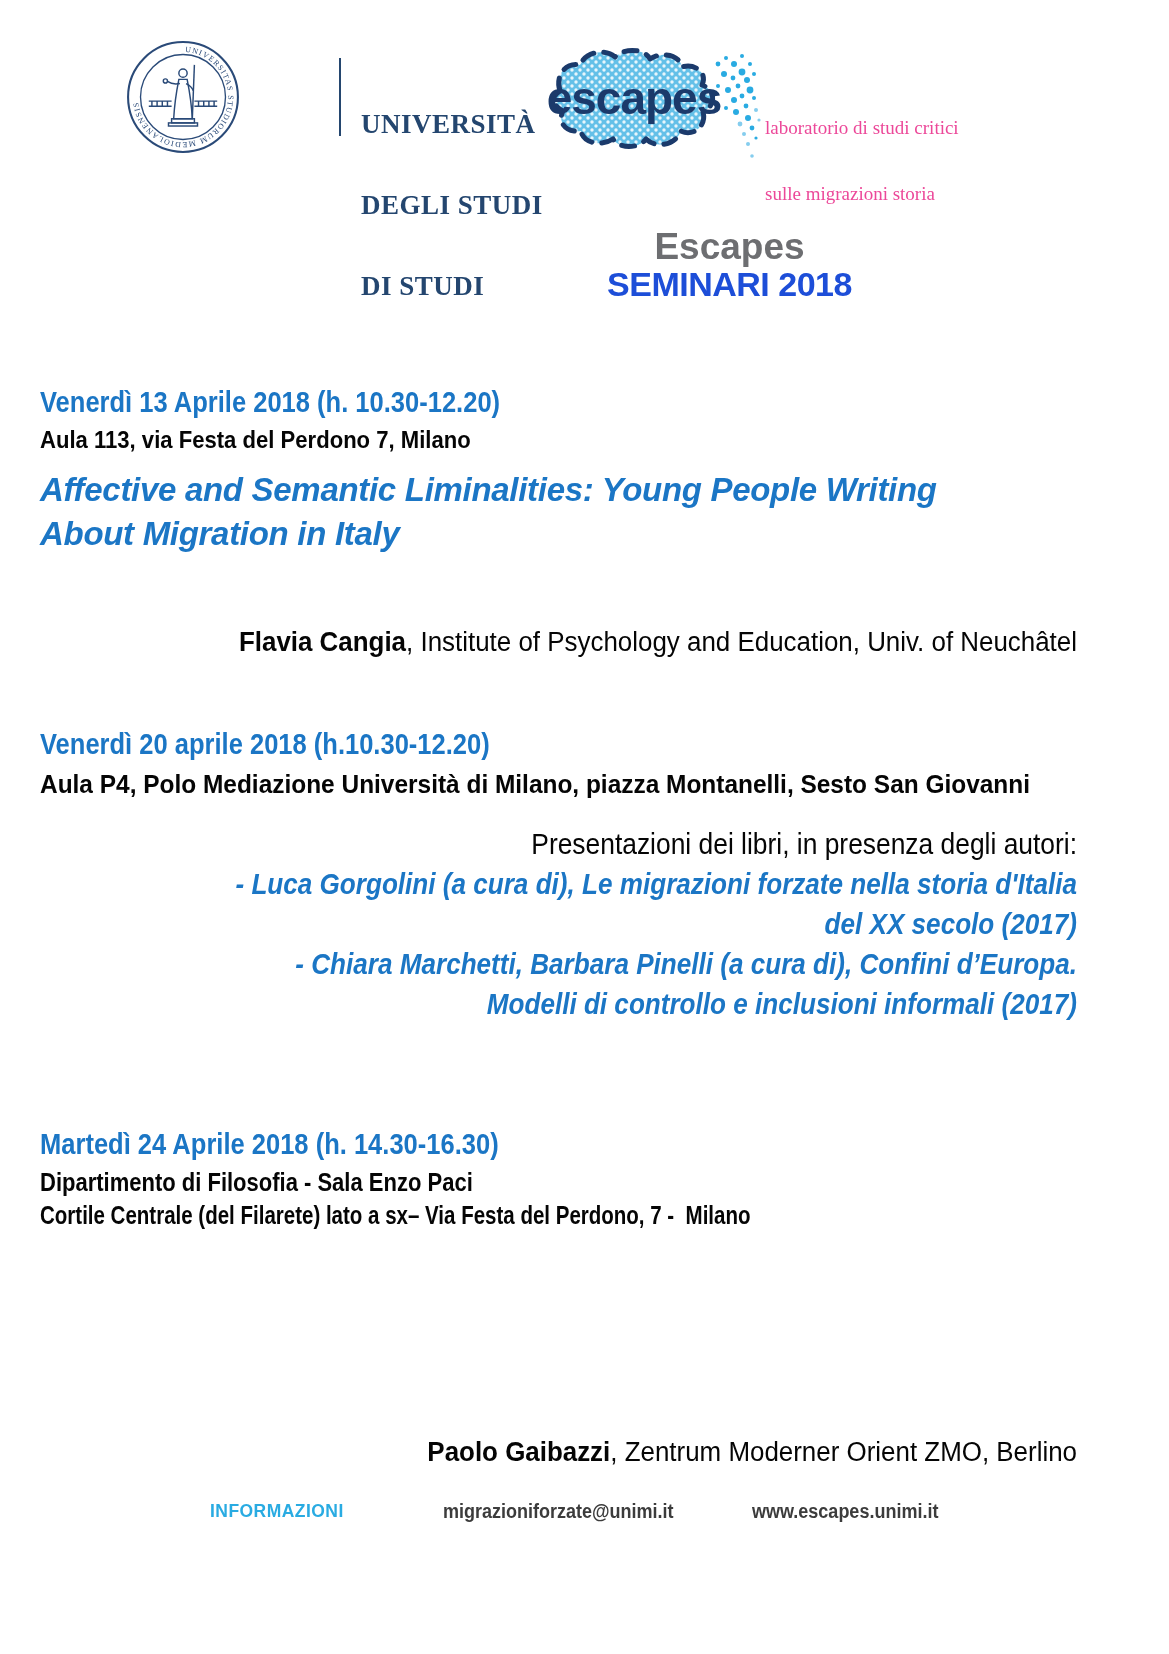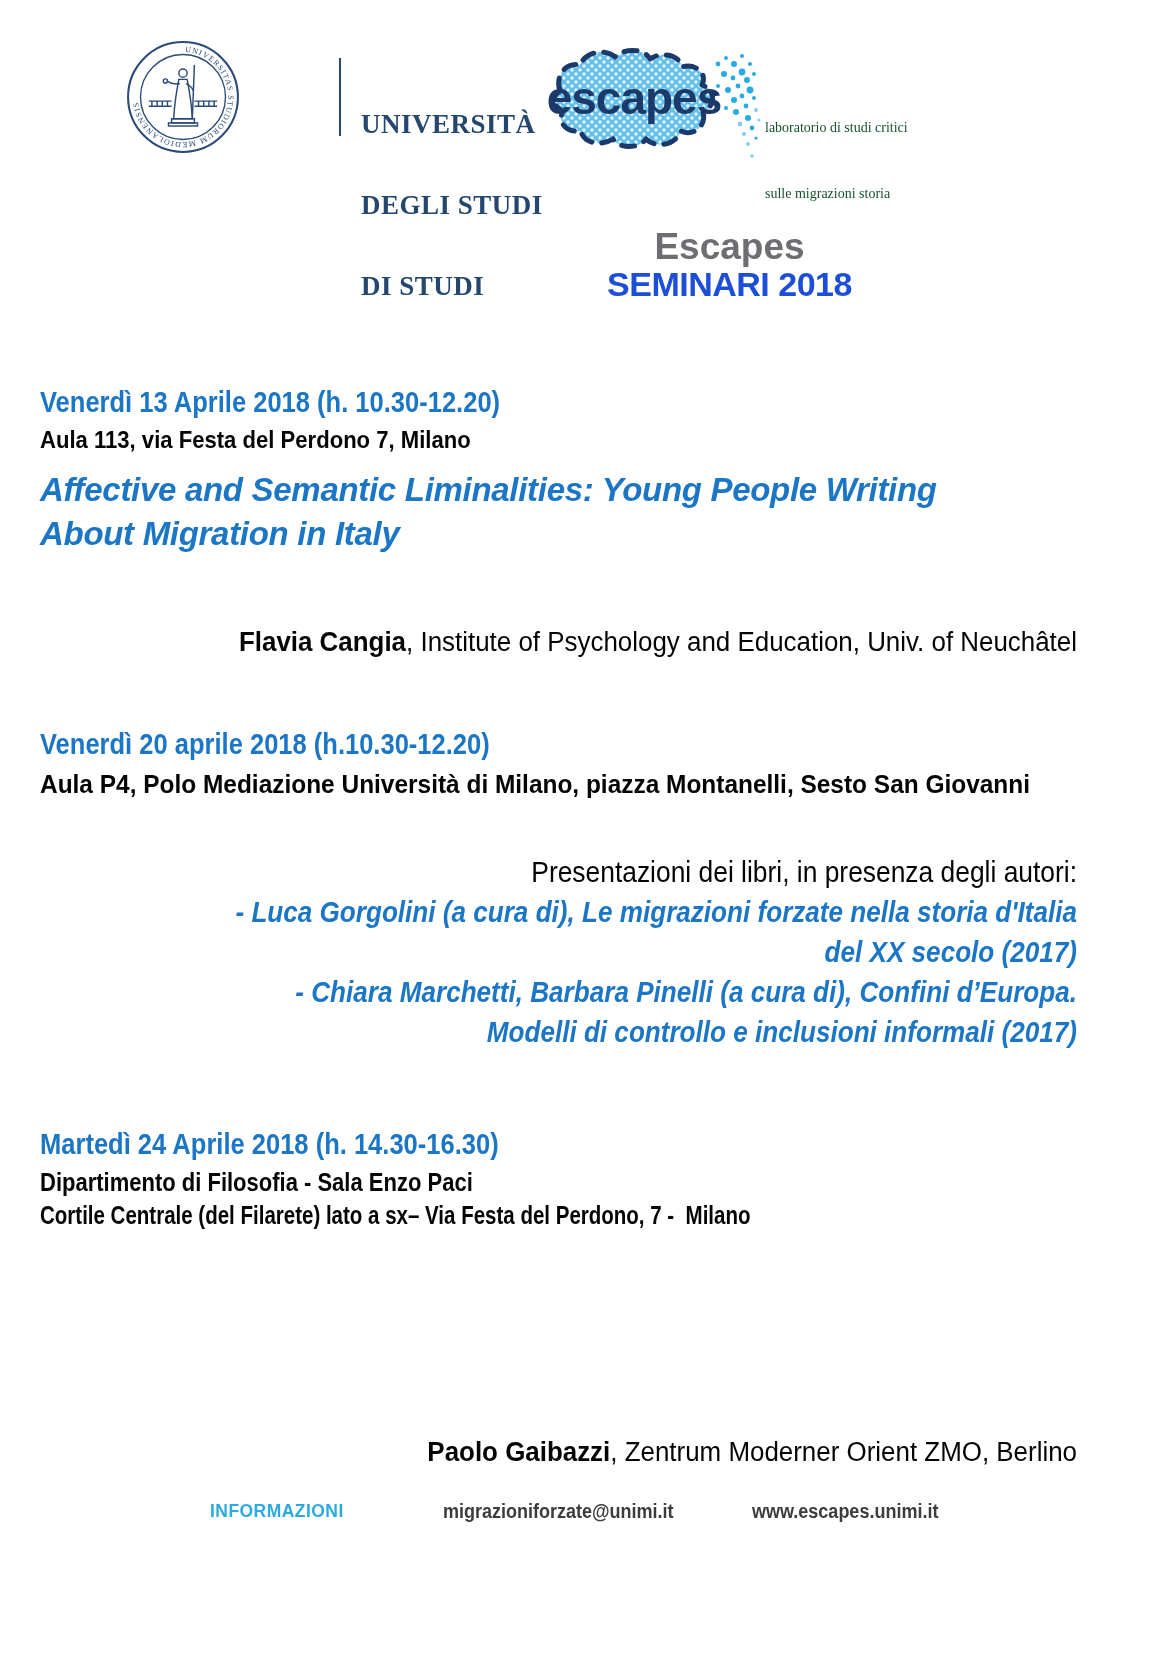--- a/index.html
+++ b/index.html
@@ -12,22 +12,22 @@
 
   
   .seal{left:126px;top:40px;width:114px;height:114px;}
   .logo-divider{left:339px;top:58px;width:2px;height:78px;background:#24466f;}
   .wordmark{
     left:361px;top:57px;font-family:"Liberation Serif",serif;font-weight:bold;
     font-size:27px;line-height:27px;color:#24466f;letter-spacing:.5px;white-space:pre;
   }
   .escapes-logo{left:530px;top:36px;width:238px;height:136px;}
   .tagline{
-    left:765px;top:73px;font-family:"Liberation Serif",serif;font-size:14px;
-    line-height:22px;color:#14532d;white-space:pre;
+    left:765px;top:73px;font-family:"Liberation Serif",serif;font-size:19px;
+    line-height:22px;color:#ec4899;white-space:pre;
   }
 
   
   .doc-title{left:0;right:0;top:227px;text-align:center;padding-left:290px;}
   .doc-title .t1{color:#6d6e71;font-size:37px;font-weight:bold;line-height:40px;}
   .doc-title .t2{color:#1d4ed8;font-size:34px;font-weight:bold;line-height:35px;letter-spacing:-.5px;}
 
   
   .blk{left:40px;width:1037px;}
   .date{
@@ -41,21 +41,21 @@
   .loc-c88{color:#050505;font-weight:bold;font-size:25px;white-space:pre;
     transform:scaleX(.88);transform-origin:left top;}
   .loc-c82{color:#050505;font-weight:bold;font-size:25px;white-space:pre;
     transform:scaleX(.82);transform-origin:left top;}
   .sem-title{color:#1b76c5;font-weight:bold;font-style:italic;font-size:33px;
     line-height:44px;letter-spacing:-.3px;}
   .sem-title div{white-space:pre;}
   .speaker{font-size:27px;text-align:right;color:#050505;white-space:pre;
     transform:scaleX(.96);transform-origin:right top;}
   .speaker .sp-b{font-weight:bold;}
-  .books{text-align:right;margin-top:28px;}
+  .books{text-align:right;}
   .books .intro{font-size:29px;color:#050505;line-height:40px;white-space:pre;
     transform:scaleX(.91);transform-origin:right top;}
   .books .bl{color:#1b76c5;font-weight:bold;font-style:italic;font-size:30px;
     line-height:40px;white-space:pre;transform:scaleX(.87);transform-origin:right top;}
 
   
   .f-info{left:210px;top:1500px;color:#29abe2;font-weight:bold;font-size:19px;
     letter-spacing:.5px;transform:scaleX(.92);transform-origin:left top;white-space:pre;}
   .f-mail{left:443px;top:1500px;color:#3c3c3c;font-weight:bold;font-size:20px;
     transform:scaleX(.9);transform-origin:left top;white-space:pre;}

